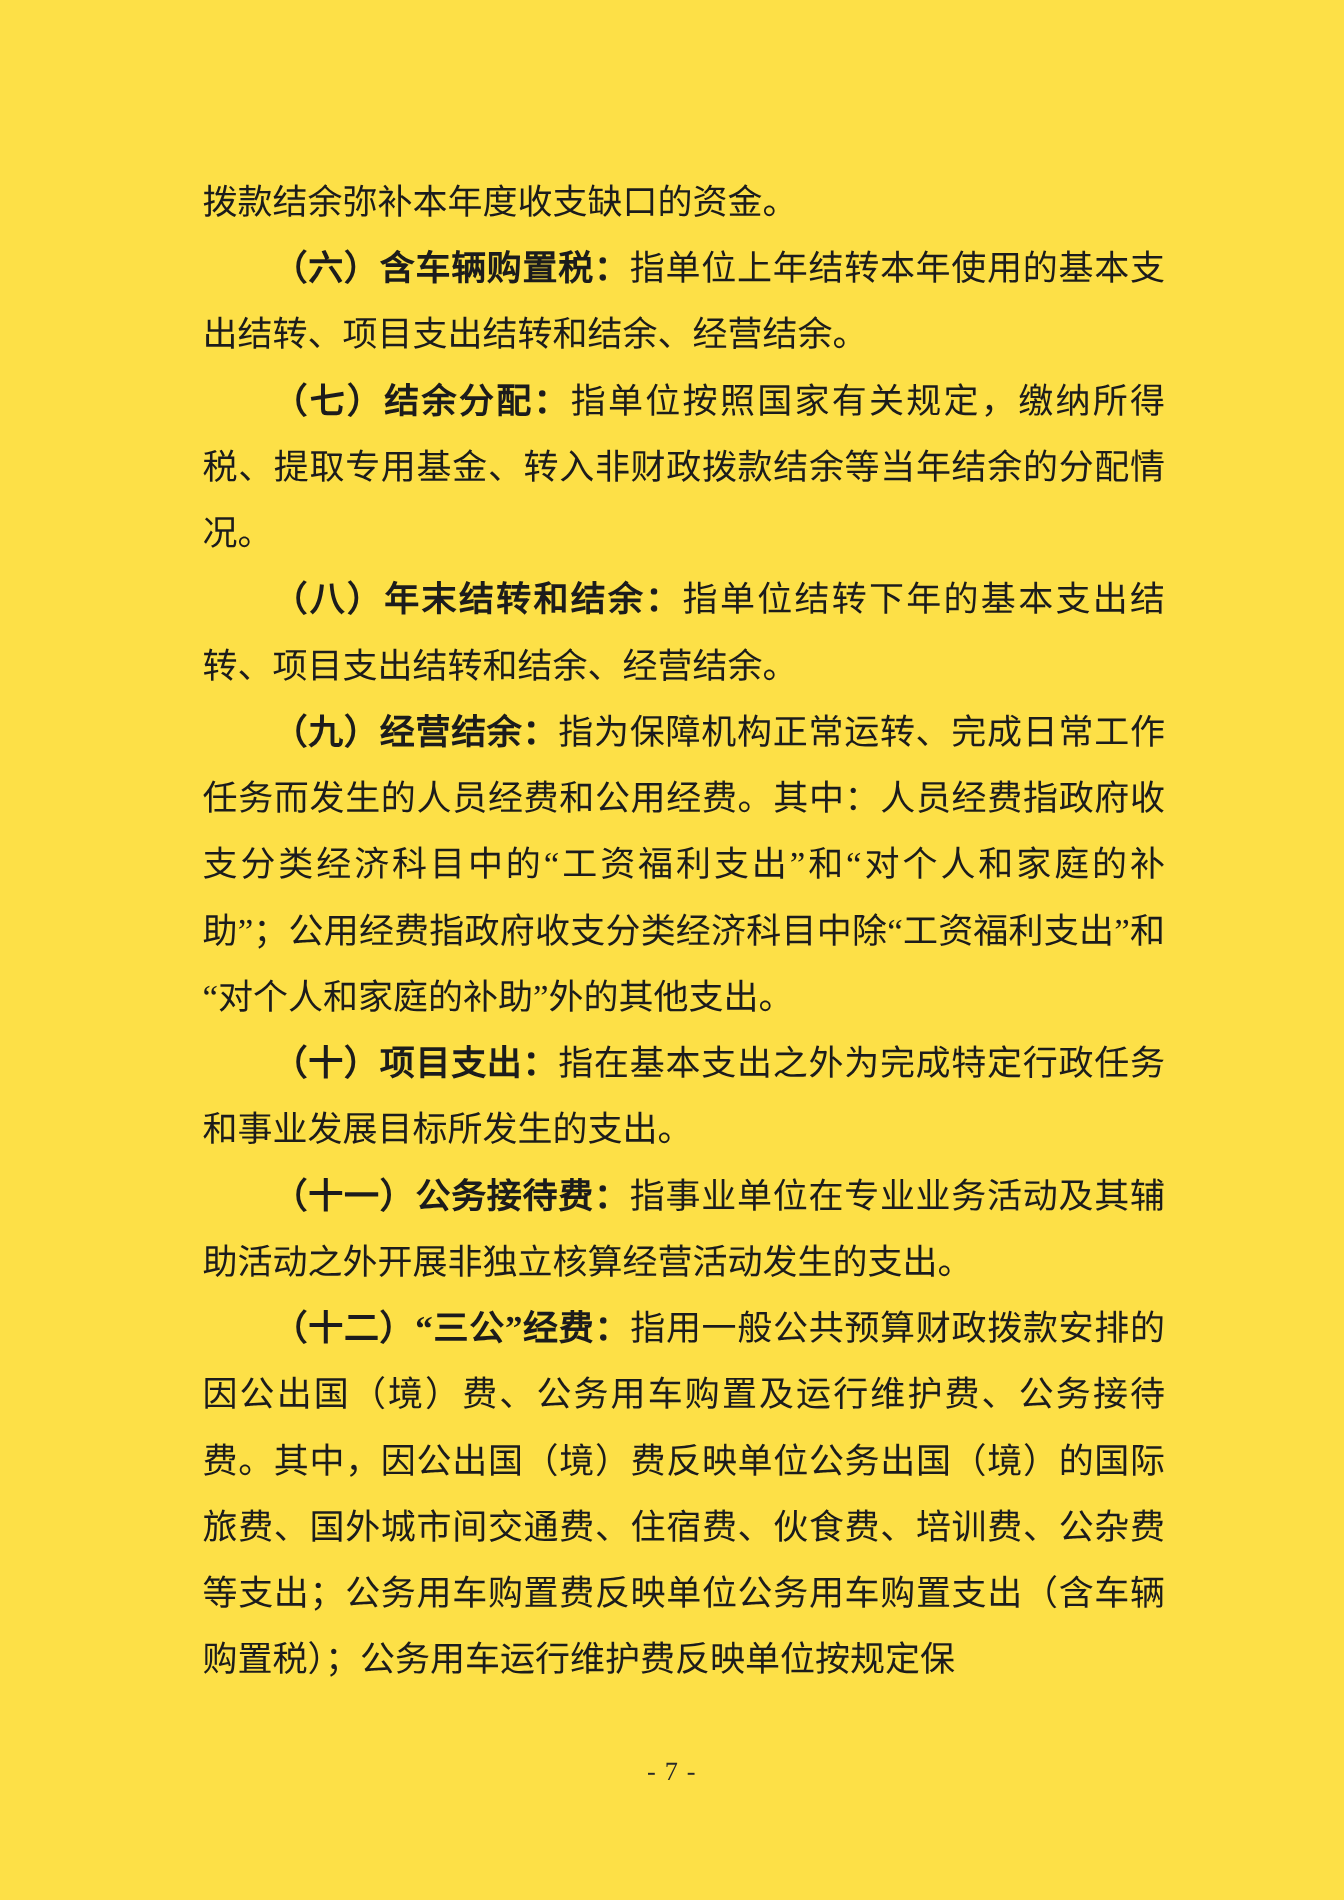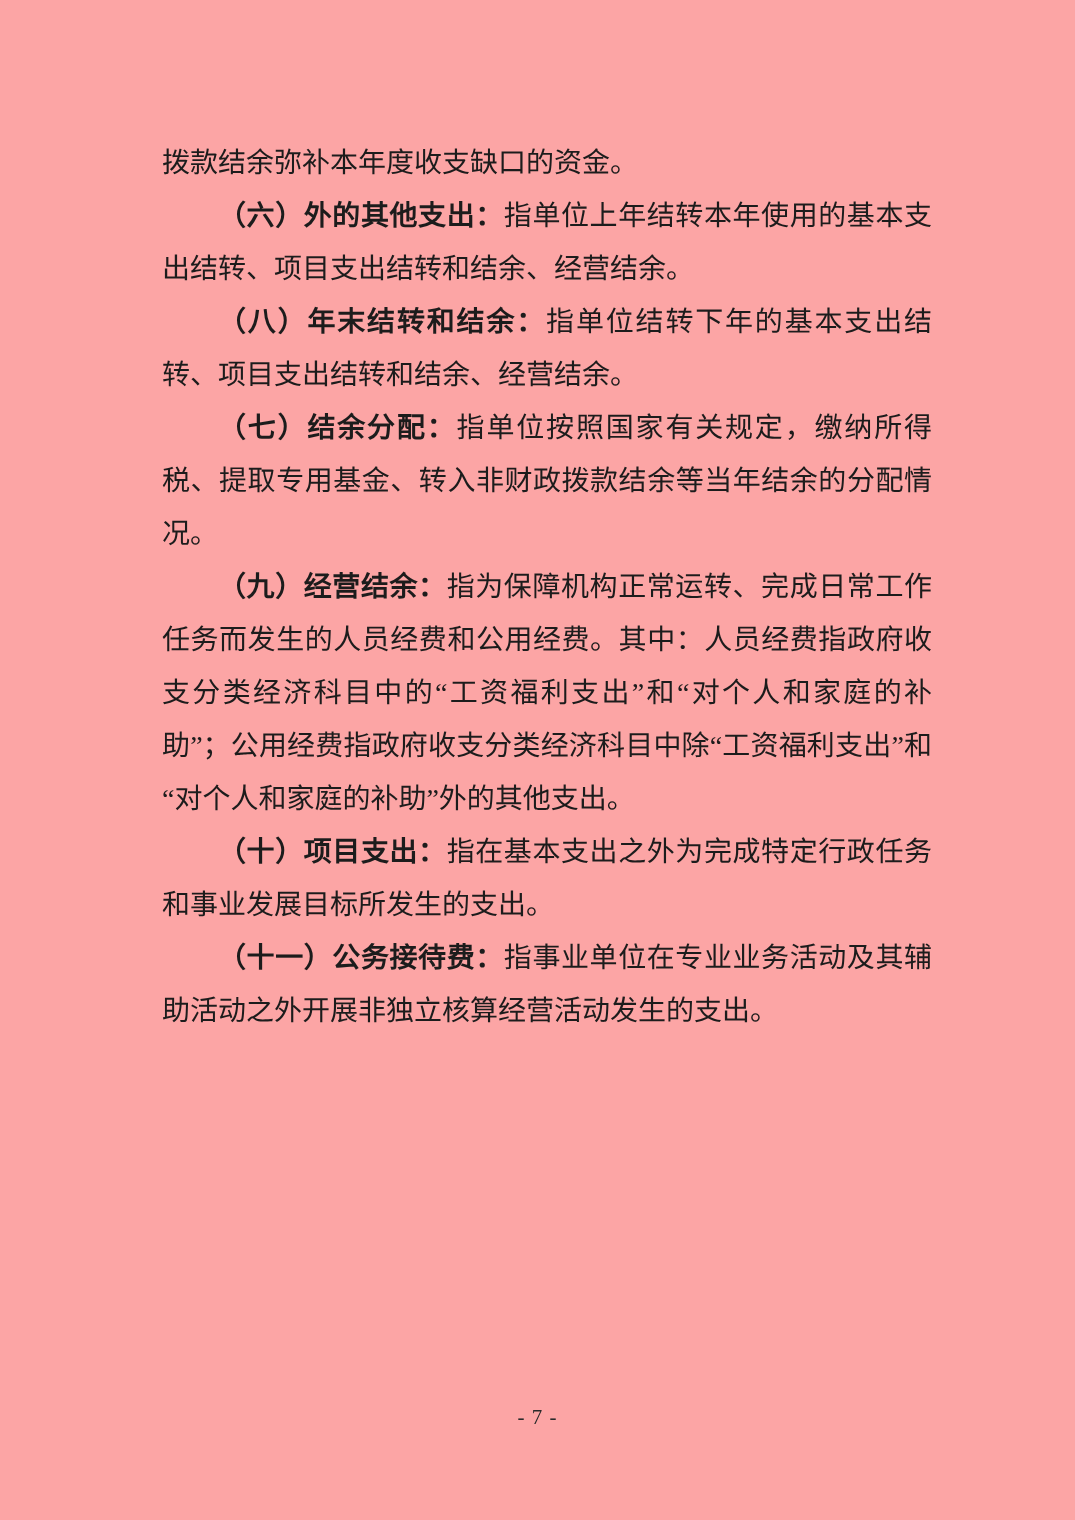--- a/index.html
+++ b/index.html
@@ -4,21 +4,21 @@
 <style>
   html, body {
     margin: 0;
     padding: 0;
     background: #ffffff;
   }
   .page {
     position: relative;
     width: 1075px;
     height: 1520px;
-    background: #fca5a5;
+    background: #fde047;
     overflow: hidden;
     font-family: "Liberation Serif", "DejaVu Serif", serif;
     color: #1c1c1c;
   }
   .content {
     position: absolute;
     left: 162px;
     top: 136px;
     width: 770px;
     font-size: 28px;
@@ -52,29 +52,30 @@
   }
 </style>
 </head>
 <body>
 
 <div class="page">
   <div class="content">
 
     <p class="para no-indent"><b class="term"></b><span>拨款结余弥补本年度收支缺口的资金。</span></p>
 
-    <p class="para"><b class="term">（六）外的其他支出：</b><span>指单位上年结转本年使用的基本支出结转、项目支出结转和结余、经营结余。</span></p>
+    <p class="para"><b class="term">（六）含车辆购置税：</b><span>指单位上年结转本年使用的基本支出结转、项目支出结转和结余、经营结余。</span></p>
+
+    <p class="para"><b class="term">（七）结余分配：</b><span>指单位按照国家有关规定，缴纳所得税、提取专用基金、转入非财政拨款结余等当年结余的分配情况。</span></p>
 
     <p class="para"><b class="term">（八）年末结转和结余：</b><span>指单位结转下年的基本支出结转、项目支出结转和结余、经营结余。</span></p>
-
-    <p class="para"><b class="term">（七）结余分配：</b><span>指单位按照国家有关规定，缴纳所得税、提取专用基金、转入非财政拨款结余等当年结余的分配情况。</span></p>
 
     <p class="para"><b class="term">（九）经营结余：</b><span>指为保障机构正常运转、完成日常工作任务而发生的人员经费和公用经费。其中：人员经费指政府收支分类经济科目中的“工资福利支出”和“对个人和家庭的补助”；公用经费指政府收支分类经济科目中除“工资福利支出”和“对个人和家庭的补助”外的其他支出。</span></p>
 
     <p class="para"><b class="term">（十）项目支出：</b><span>指在基本支出之外为完成特定行政任务和事业发展目标所发生的支出。</span></p>
 
     <p class="para"><b class="term">（十一）公务接待费：</b><span>指事业单位在专业业务活动及其辅助活动之外开展非独立核算经营活动发生的支出。</span></p>
 
+    <p class="para"><b class="term">（十二）“三公”经费：</b><span>指用一般公共预算财政拨款安排的因公出国（境）费、公务用车购置及运行维护费、公务接待费。其中，因公出国（境）费反映单位公务出国（境）的国际旅费、国外城市间交通费、住宿费、伙食费、培训费、公杂费等支出；公务用车购置费反映单位公务用车购置支出（含车辆购置税）；公务用车运行维护费反映单位按规定保</span></p>
 
   </div>
 
   <div class="page-number">- 7 -</div>
 </div>
 
 </body></html>

